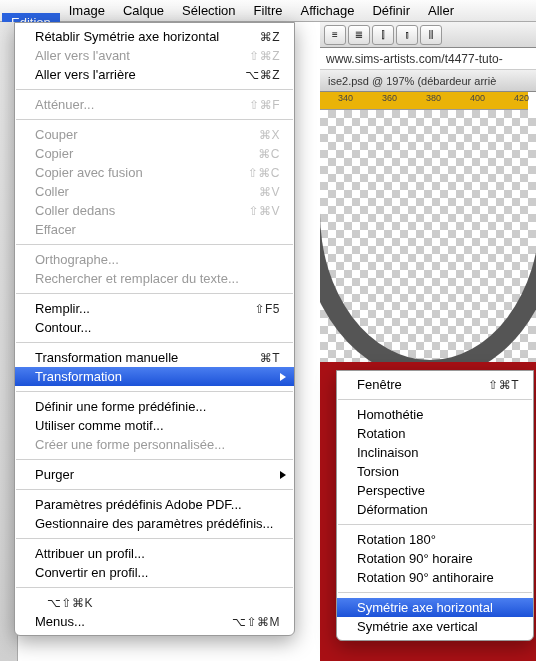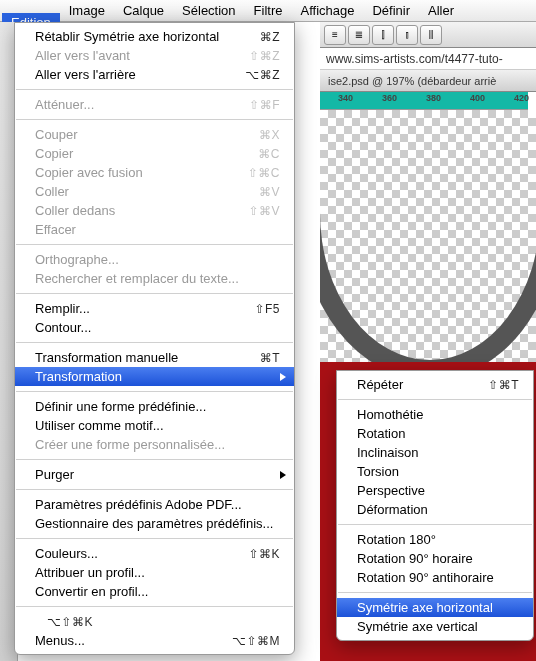--- a/index.html
+++ b/index.html
@@ -75,27 +75,26 @@
     font-size:11px;
     display:flex;align-items:center;
     padding-left:8px;
     color:#333;
   }
   .ruler {
     position:absolute;
     top:92px;
     left:320px; right:8px;
     height:18px;
-    background:#14b8a6;
+    background:#eab308;
     border-bottom:1px solid #999;
     font-size:9px;
     color:#444;
     display:flex;
     align-items:flex-start;
-    font-weight:bold;
   }
   .ruler span { position:absolute; top:1px; }
   .canvas {
     position:absolute;
     top:110px; left:320px; right:0; bottom:0;
     background-image:
       linear-gradient(45deg,#ccc 25%,transparent 25%),
       linear-gradient(-45deg,#ccc 25%,transparent 25%),
       linear-gradient(45deg,transparent 75%,#ccc 75%),
       linear-gradient(-45deg,transparent 75%,#ccc 75%);
@@ -304,41 +303,37 @@
     </div>
     <div class="menu-sep"></div>
     <div class="menu-row">
       <span class="menu-label">Paramètres prédéfinis Adobe PDF...</span>
     </div>
     <div class="menu-row">
       <span class="menu-label">Gestionnaire des paramètres prédéfinis...</span>
     </div>
     <div class="menu-sep"></div>
     <div class="menu-row">
-      <span class="menu-label">Couleurs...</span>
-      <span class="menu-short">⇧⌘K</span>
-    </div>
-    <div class="menu-row">
       <span class="menu-label">Attribuer un profil...</span>
     </div>
     <div class="menu-row">
       <span class="menu-label">Convertir en profil...</span>
     </div>
     <div class="menu-sep"></div>
     <div class="menu-row">
       <span class="menu-short">⌥⇧⌘K</span>
     </div>
     <div class="menu-row">
       <span class="menu-label">Menus...</span>
       <span class="menu-short">⌥⇧⌘M</span>
     </div>
   </div>
 <div class="menu menu-sub" id="menu-sub">
     <div class="menu-row">
-      <span class="menu-label">Répéter</span>
+      <span class="menu-label">Fenêtre</span>
       <span class="menu-short">⇧⌘T</span>
     </div>
     <div class="menu-sep"></div>
     <div class="menu-row">
       <span class="menu-label">Homothétie</span>
     </div>
     <div class="menu-row">
       <span class="menu-label">Rotation</span>
     </div>
     <div class="menu-row">

